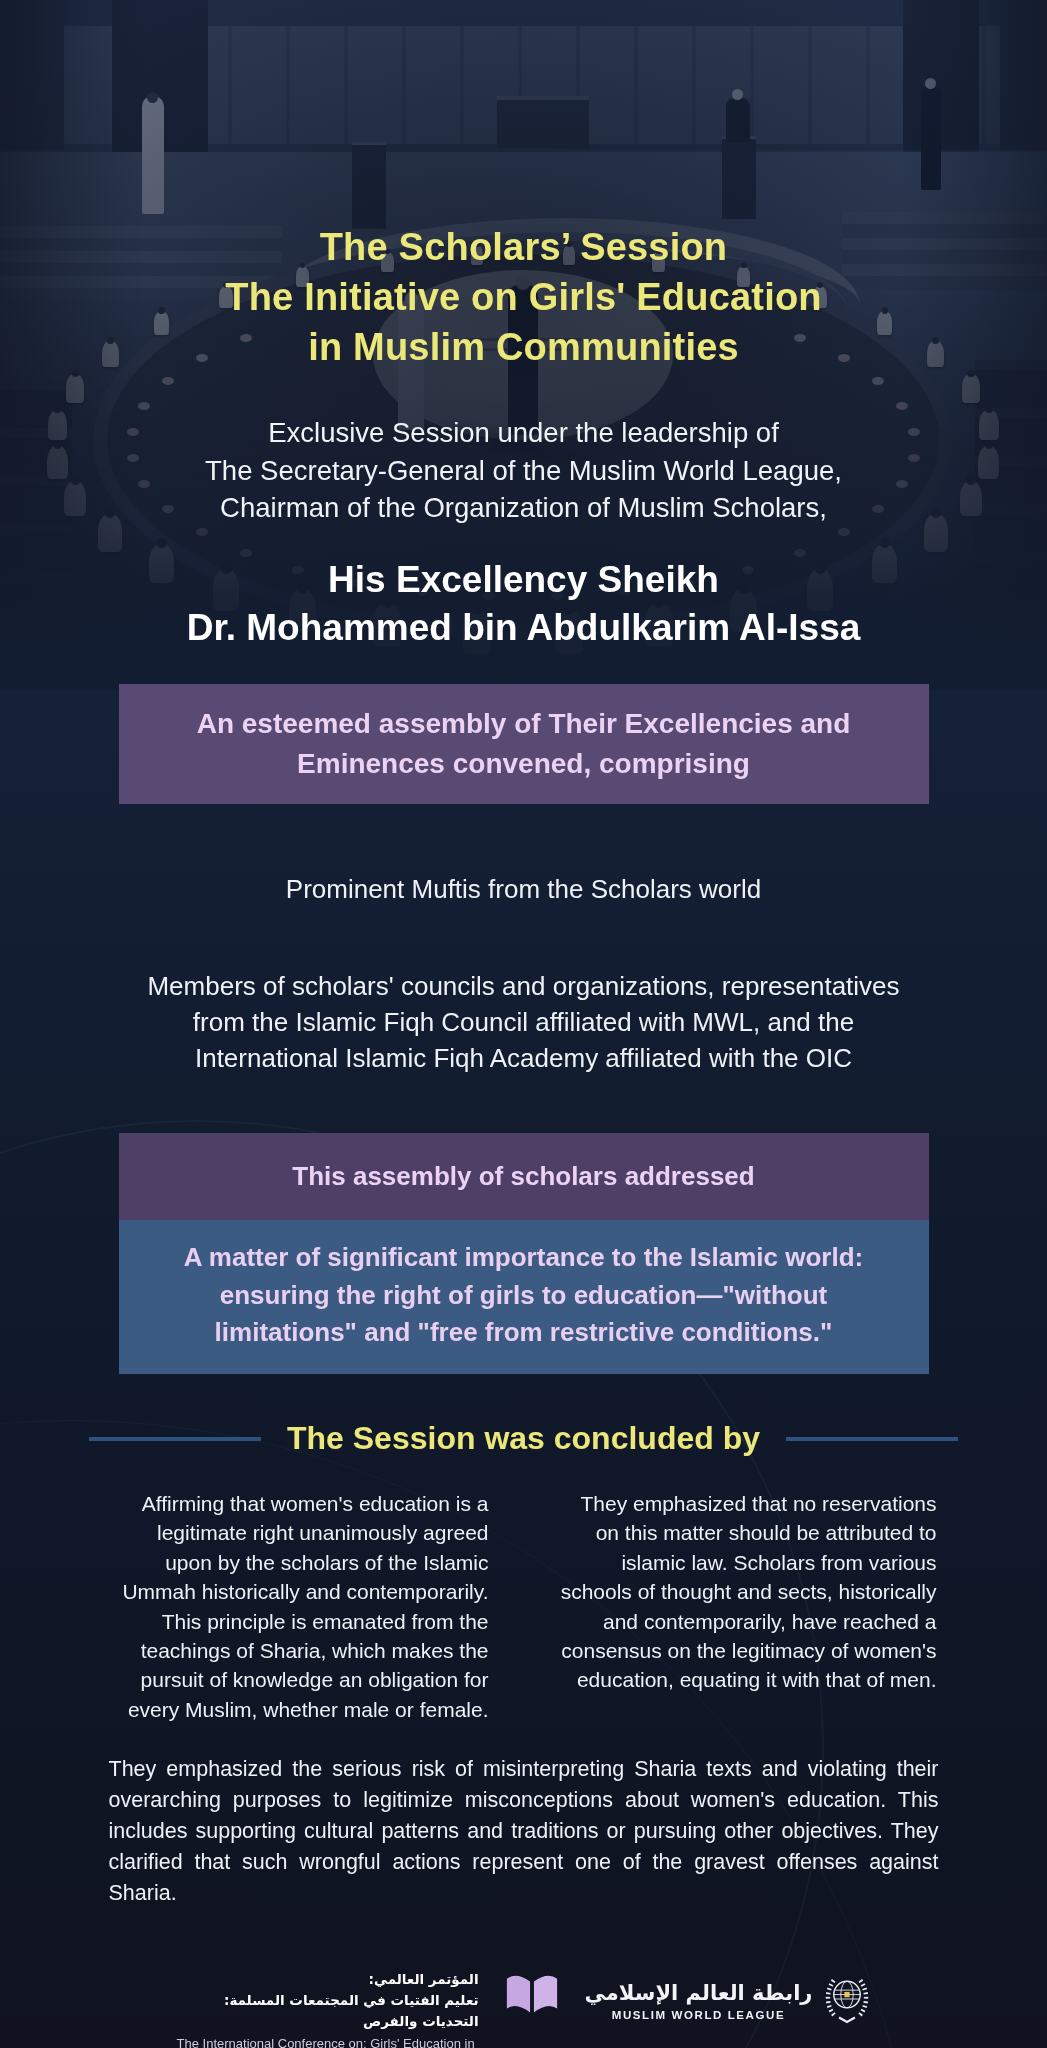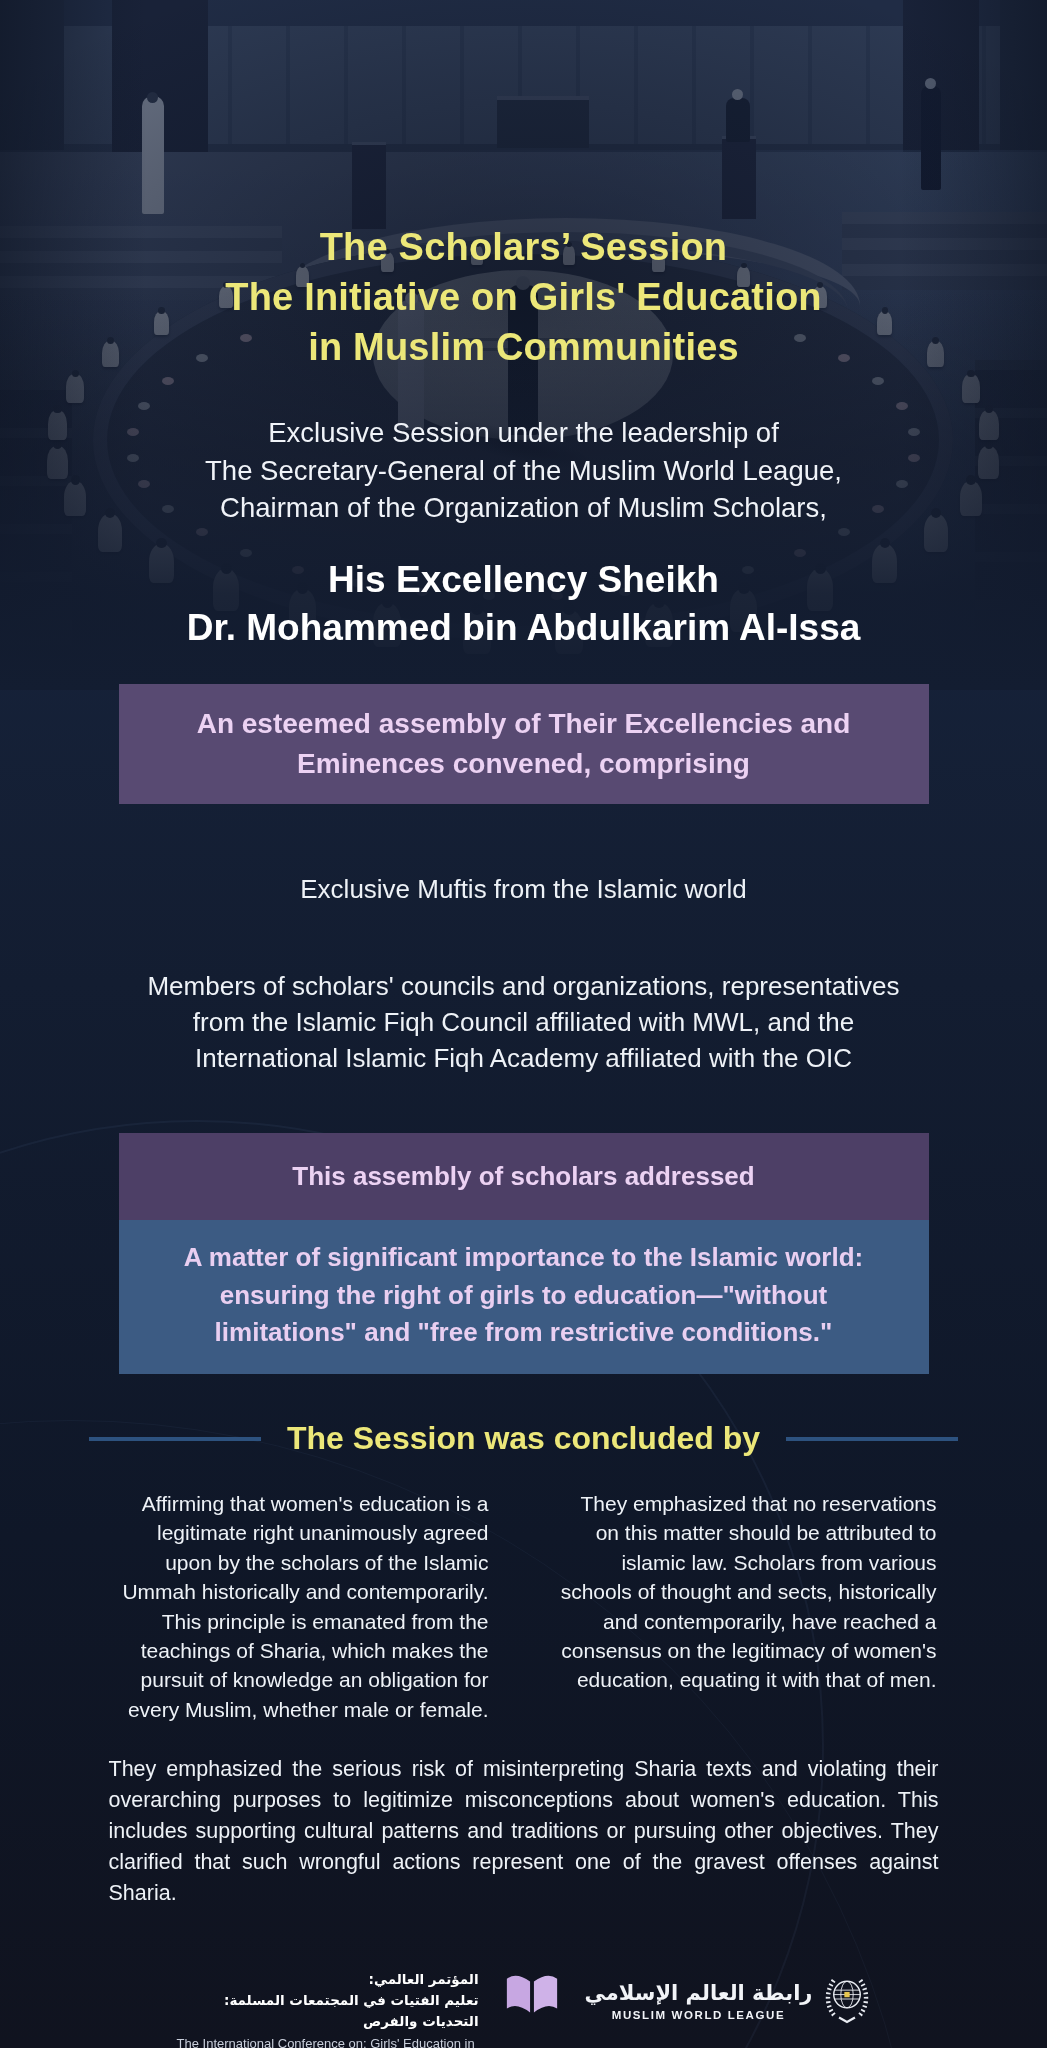--- a/index.html
+++ b/index.html
@@ -200,21 +200,21 @@
     <div class="subtitle">Exclusive Session under the leadership of
 The Secretary-General of the Muslim World League,
 Chairman of the Organization of Muslim Scholars,</div>
     <div class="leader">His Excellency Sheikh
 Dr. Mohammed bin Abdulkarim Al-Issa</div>
 
     <div class="banner1">An esteemed assembly of Their Excellencies and
 Eminences convened, comprising</div>
 
     <div class="dash"></div>
-    <div class="item">Exclusive Muftis from the Islamic world</div>
+    <div class="item">Prominent Muftis from the Scholars world</div>
     <div class="dash d2"></div>
     <div class="item">Members of scholars' councils and organizations, representatives
 from the Islamic Fiqh Council affiliated with MWL, and the
 International Islamic Fiqh Academy affiliated with the OIC</div>
 
     <div class="topic">
       <div class="topic-header">This assembly of scholars addressed</div>
       <div class="topic-body">A matter of significant importance to the Islamic world:
 ensuring the right of girls to education—"without
 limitations" and "free from restrictive conditions."</div>

